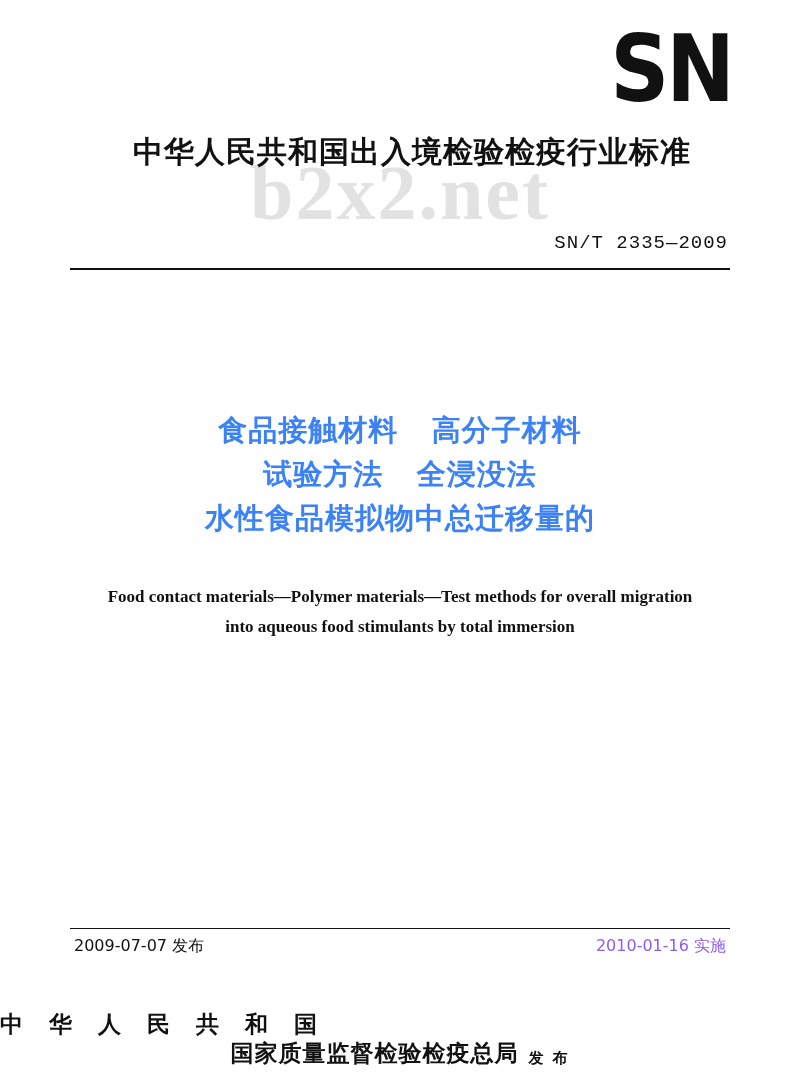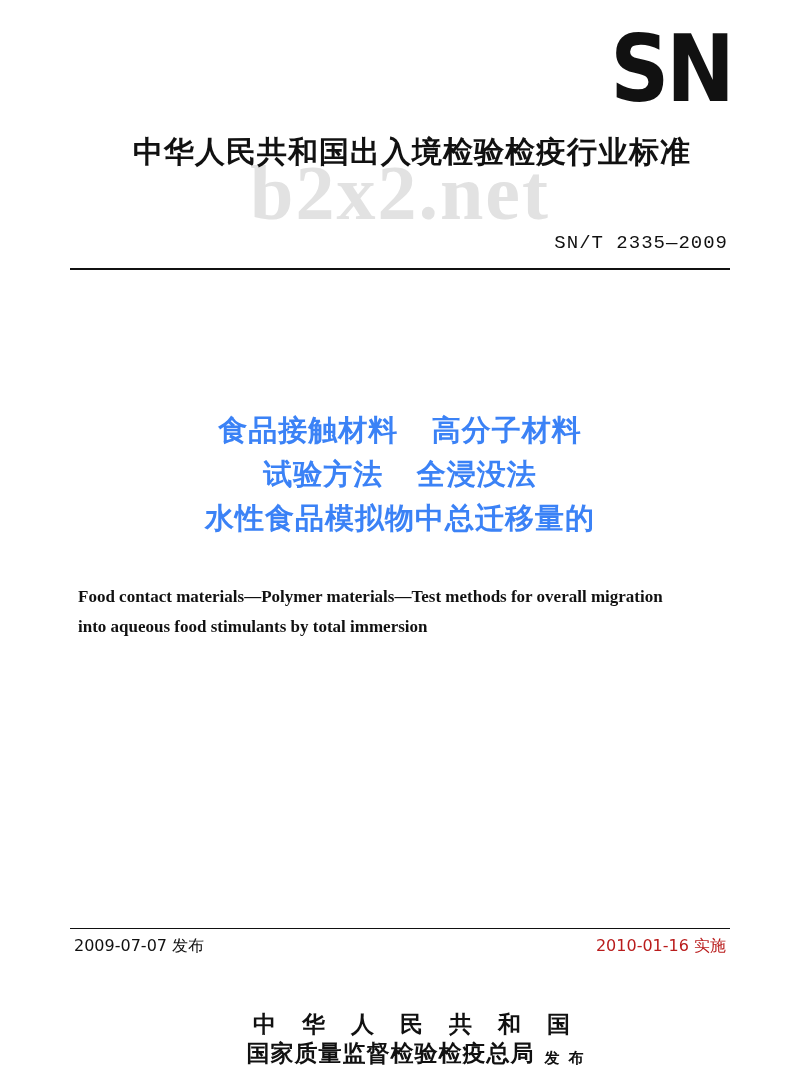--- a/index.html
+++ b/index.html
@@ -105,21 +105,21 @@
     color: #3b82f6;
     letter-spacing: 1px;
   }
   .title-cn div { white-space: pre; }
 
   .title-en {
     position: absolute;
     left: 78px;
     right: 78px;
     top: 582px;
-    text-align: left;
+    text-align: center;
     font-family: "Liberation Serif", serif;
     font-size: 17px;
     font-weight: bold;
     line-height: 30px;
     color: #111;
   }
 
   
   .rule-bottom {
     position: absolute;
@@ -139,34 +139,33 @@
     color: #111;
     text-align: right;
   }
 
   .effective-date {
     position: absolute;
     right: 74px;
     top: 936px;
     font-family: "DejaVu Sans", sans-serif;
     font-size: 16px;
-    color: #b91c1c;
+    color: #8b5cf6;
     margin-left: 36px;
   }
 
   .issuer {
     position: absolute;
     left: 0;
     right: 0;
     top: 1010px;
-    text-align: center;
-    font-family: "DejaVu Sans", sans-serif;
-    font-weight: bold;
-    color: #111;
-    padding-left: 32px;
+    text-align: left;
+    font-family: "DejaVu Sans", sans-serif;
+    font-weight: bold;
+    color: #111;
   }
   .issuer .line1 {
     font-size: 23px;
     letter-spacing: 9px;
     line-height: 28px;
   }
   .issuer .line2 {
     font-size: 23px;
     letter-spacing: 1px;
     line-height: 30px;

